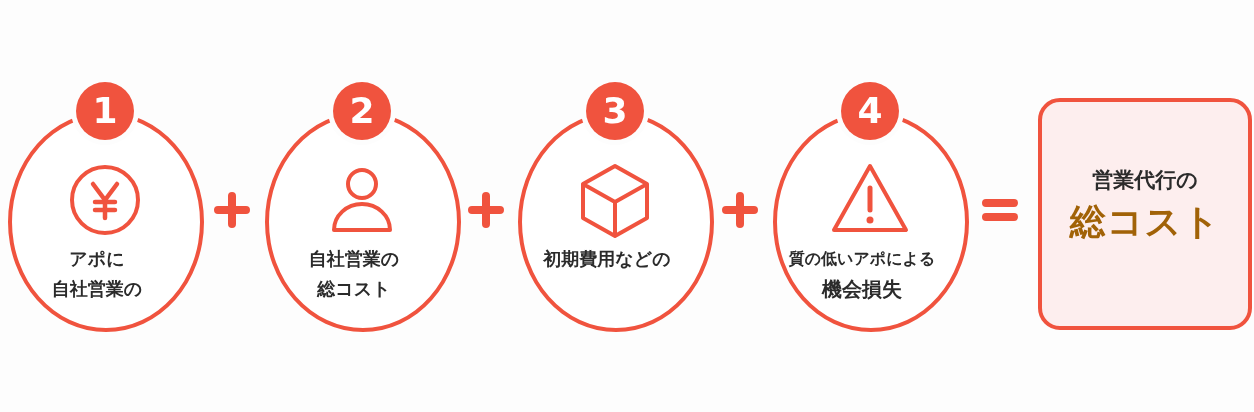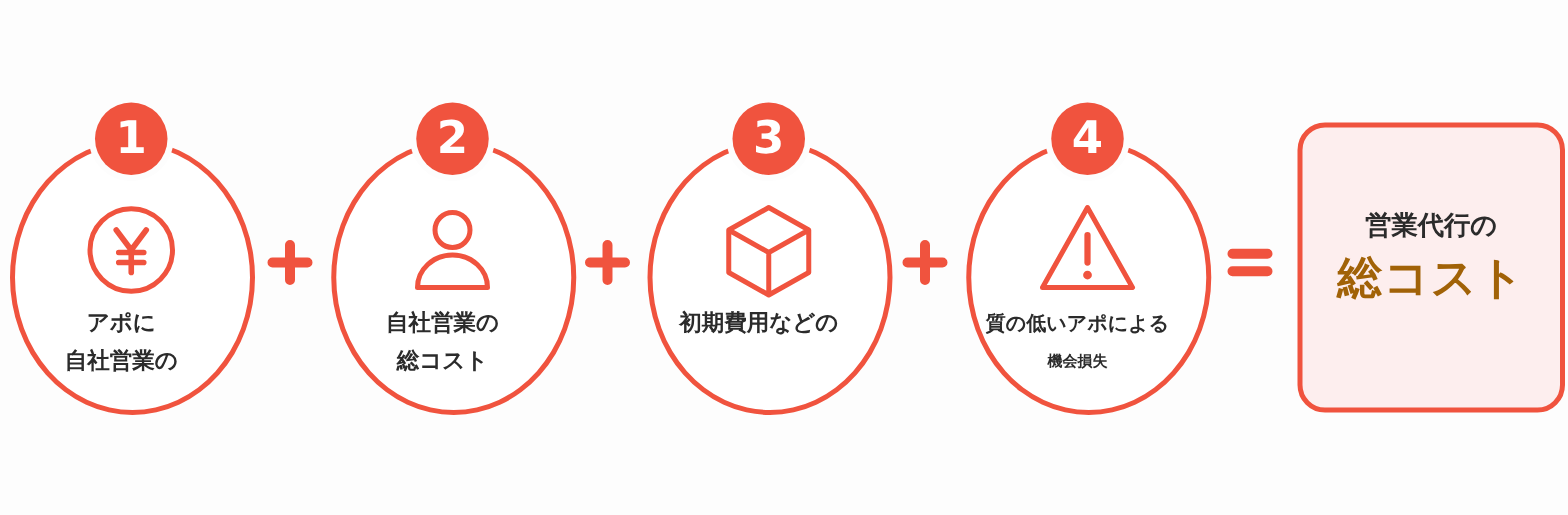--- a/index.html
+++ b/index.html
@@ -106,21 +106,21 @@
   <div class="badge">4</div>
   <div class="icon">
     <svg viewBox="0 0 80 80">
         <path d="M40 6 L76 70 L4 70 Z" fill="none" stroke="#f0533e" stroke-width="4" stroke-linejoin="round"></path>
       <path d="M40 28 V50" stroke="#f0533e" stroke-width="5" stroke-linecap="round"></path>
         <circle cx="40" cy="60" r="3.5" fill="#f0533e"></circle>
       </svg>
   </div>
   <div class="label" style="font-size:16px;">
     <div>質の低いアポによる</div>
-    <div style="font-size:12px;">機会損失</div>
+    <div style="font-size:20px;">機会損失</div>
   </div>
 </div>
 
 <div class="op" style="left:980px;">
   <svg viewBox="0 0 40 40">
       <path d="M6 13 H34 M6 27 H34" stroke="#f0533e" stroke-width="8" stroke-linecap="round"></path>
     </svg>
 </div>
 
 <div class="total">

